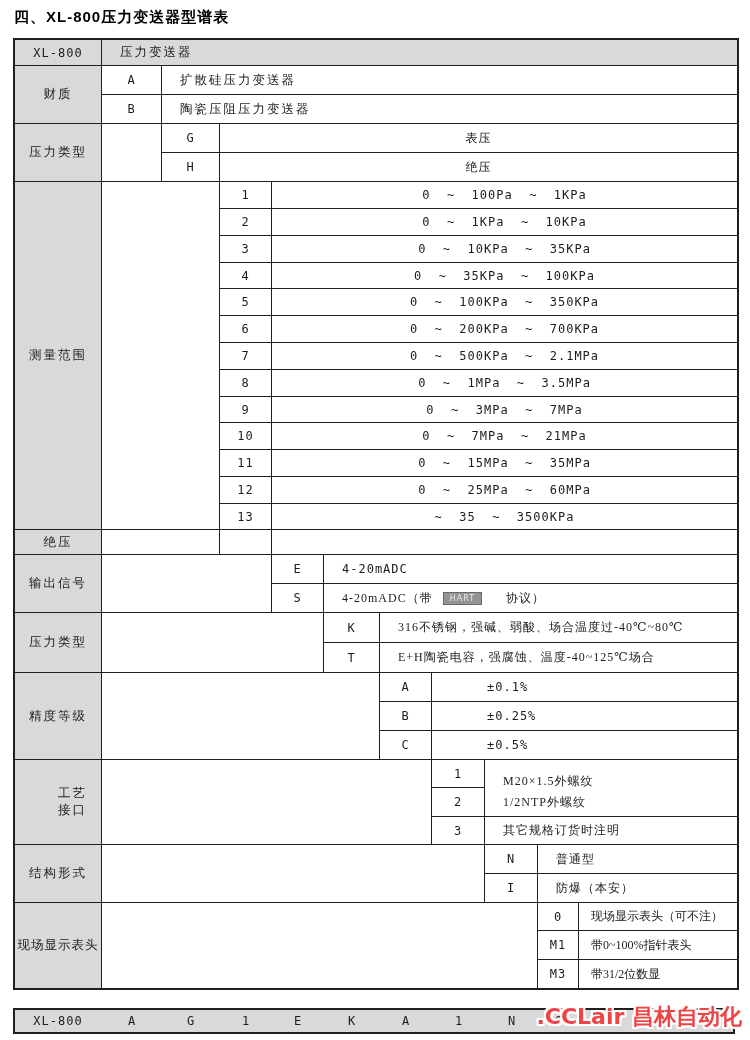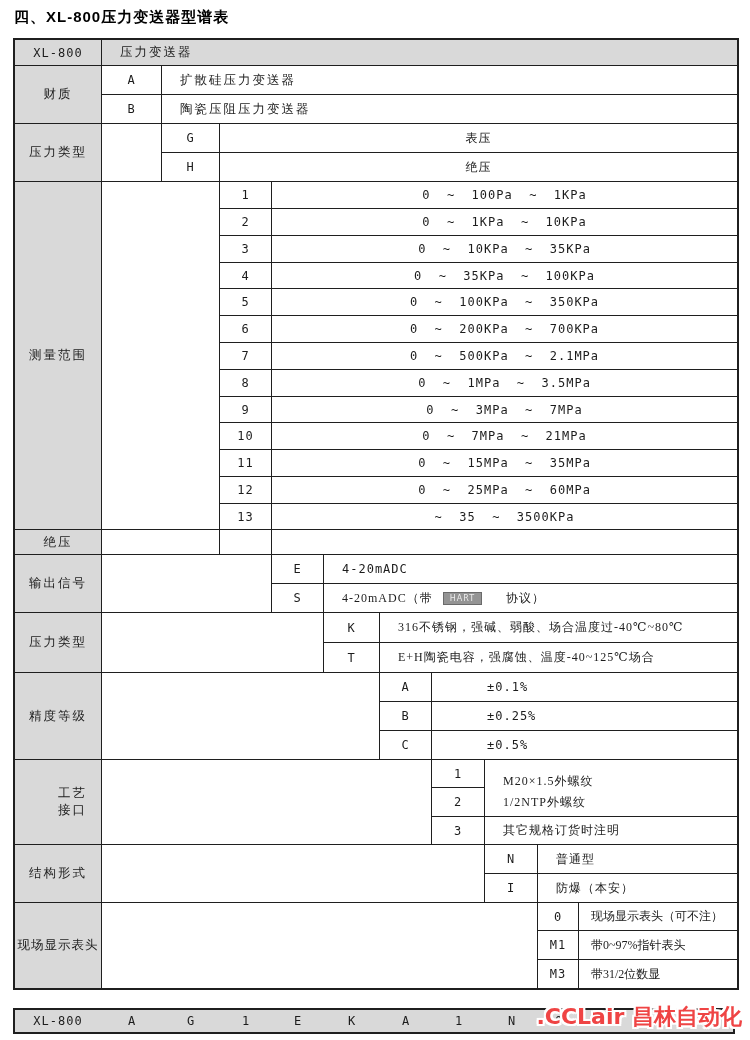--- a/index.html
+++ b/index.html
@@ -163,21 +163,21 @@
   <div class="cell code" style="left:470px;top:805px;width:53px;height:29px;">N</div>
   <div class="cell desc er ls1" style="left:523px;top:805px;width:199px;height:29px;">普通型</div>
   <div class="cell code" style="left:470px;top:834px;width:53px;height:29px;">I</div>
   <div class="cell desc er ls1" style="left:523px;top:834px;width:199px;height:29px;">防爆（本安）</div>
 
   <div class="cell gray lab eb" style="left:0;top:863px;width:87px;height:85px;letter-spacing:1px;">现场显示表头</div>
   <div class="cell eb" style="left:87px;top:863px;width:436px;height:85px;"></div>
   <div class="cell code" style="left:523px;top:863px;width:41px;height:28px;">0</div>
   <div class="cell desc er ls1" style="left:564px;top:863px;width:158px;height:28px;padding-left:12px;letter-spacing:0;">现场显示表头（可不注）</div>
   <div class="cell code" style="left:523px;top:891px;width:41px;height:29px;">M1</div>
-  <div class="cell desc er ls1" style="left:564px;top:891px;width:158px;height:29px;padding-left:12px;letter-spacing:0;">带0~97%指针表头</div>
+  <div class="cell desc er ls1" style="left:564px;top:891px;width:158px;height:29px;padding-left:12px;letter-spacing:0;">带0~100%指针表头</div>
   <div class="cell code eb" style="left:523px;top:920px;width:41px;height:28px;">M3</div>
   <div class="cell desc er eb ls1" style="left:564px;top:920px;width:158px;height:28px;padding-left:12px;letter-spacing:0;">带31/2位数显</div>
 
 </div>
 
 <div class="example-bar">
   <span class="bar-val" style="left:43px;">XL-800</span>
   <span class="bar-val" style="left:117px;">A</span>
   <span class="bar-val" style="left:176px;">G</span>
   <span class="bar-val" style="left:231px;">1</span>

